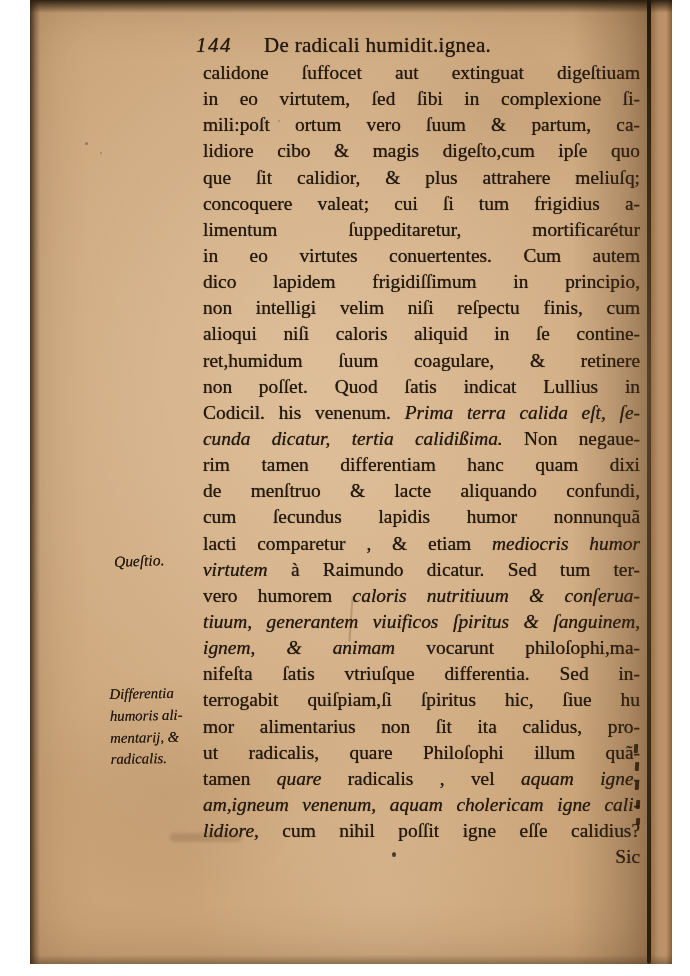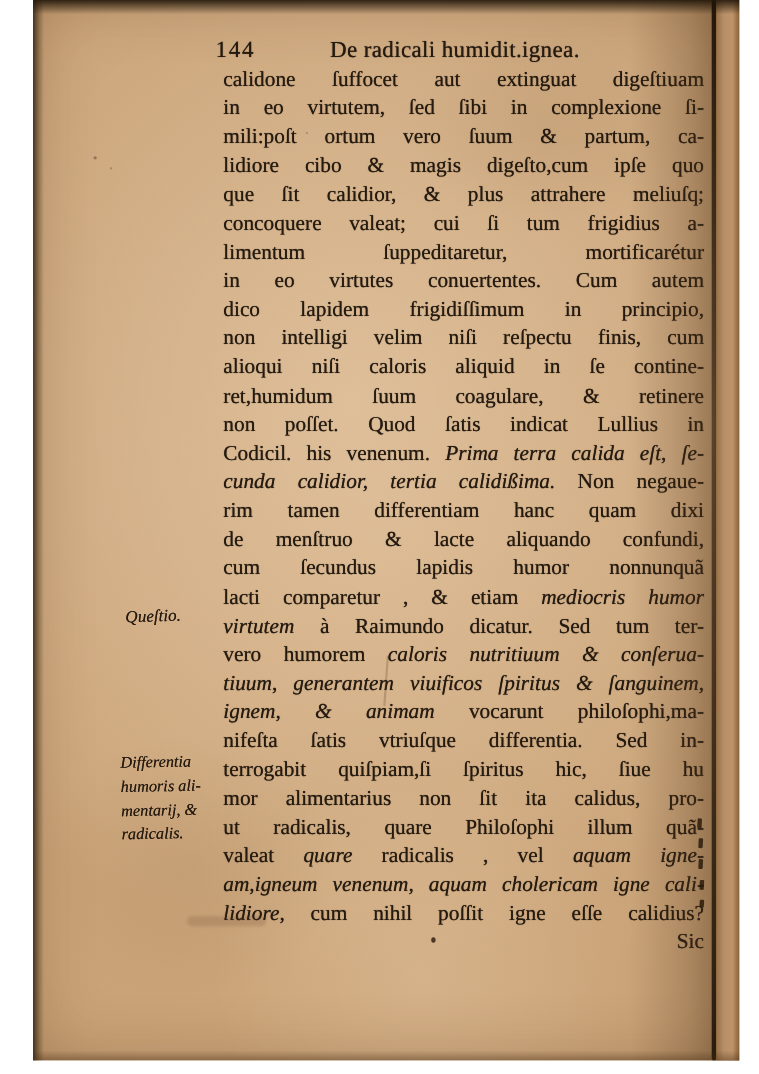--- a/index.html
+++ b/index.html
@@ -28,22 +28,22 @@
   .page-edge-strip{position:absolute;right:0;top:0;width:22px;height:100%;
     background:linear-gradient(90deg,#946c41,#b78f69 38%,#bf9368 72%,#8a6238);}
   .crease{position:absolute;right:21px;top:0;width:4px;height:100%;
     background:linear-gradient(rgba(24,14,4,.9),rgba(24,14,4,.5) 40%,rgba(24,14,4,.85));
     filter:blur(.6px);border-radius:2px;}
   .header{
     position:absolute;left:166px;top:33px;width:442px;
     font-size:21px;color:var(--ink,#241a10);
     text-shadow:0 0 .8px rgba(36,26,16,.95);white-space:nowrap;
   }
-  .header .num{letter-spacing:1.5px;}
-  .header .title{margin-left:68px;letter-spacing:.3px;}
+  .header .num{letter-spacing:1.5px;font-style:italic;}
+  .header .title{margin-left:32px;letter-spacing:.3px;}
   .body-text{
     position:absolute;left:173px;top:60px;width:437px;
     font-size:19.4px;line-height:26.15px;color:var(--ink,#241a10);
     text-shadow:0 0 .75px rgba(36,26,16,.92);
   }
   .line{text-align:justify;text-align-last:justify;text-justify:inter-word;height:26.15px;}
   .line .it{font-style:italic;}
   .catchword{text-align:right;height:26.15px;}
   .margin-note-q{
     position:absolute;left:84px;top:552px;font-style:italic;font-size:15.5px;
@@ -95,34 +95,34 @@
         <div class="line"><span>que ſit calidior, &amp; plus attrahere meliuſq;</span></div>
         <div class="line"><span>concoquere valeat; cui ſi tum frigidius a-</span></div>
         <div class="line"><span>limentum ſuppeditaretur, mortificarétur</span></div>
         <div class="line"><span>in eo virtutes conuertentes. Cum autem</span></div>
         <div class="line"><span>dico lapidem frigidiſſimum in principio,</span></div>
         <div class="line"><span>non intelligi velim niſi reſpectu finis, cum</span></div>
         <div class="line"><span>alioqui niſi caloris aliquid in ſe contine-</span></div>
         <div class="line"><span>ret,humidum ſuum coagulare, &amp; retinere</span></div>
         <div class="line"><span>non poſſet. Quod ſatis indicat Lullius in</span></div>
         <div class="line"><span>Codicil. his venenum. </span><span class="it">Prima terra calida eſt, ſe-</span></div>
-        <div class="line"><span class="it">cunda calidior, tertia calidißima.</span><span> Non negaue-</span></div>
+        <div class="line"><span class="it">cunda dicatur, tertia calidißima.</span><span> Non negaue-</span></div>
         <div class="line"><span>rim tamen differentiam hanc quam dixi</span></div>
         <div class="line"><span>de menſtruo &amp; lacte aliquando confundi,</span></div>
         <div class="line"><span>cum ſecundus lapidis humor nonnunquã</span></div>
         <div class="line"><span>lacti comparetur , &amp; etiam </span><span class="it">mediocris humor</span></div>
         <div class="line"><span class="it">virtutem</span><span> à Raimundo dicatur. Sed tum ter-</span></div>
         <div class="line"><span>vero humorem </span><span class="it">caloris nutritiuum &amp; conſerua-</span></div>
         <div class="line"><span class="it">tiuum, generantem viuificos ſpiritus &amp; ſanguinem,</span></div>
         <div class="line"><span class="it">ignem, &amp; animam</span><span> vocarunt philoſophi,ma-</span></div>
         <div class="line"><span>nifeſta ſatis vtriuſque differentia. Sed in-</span></div>
         <div class="line"><span>terrogabit quiſpiam,ſi ſpiritus hic, ſiue hu</span></div>
         <div class="line"><span>mor alimentarius non ſit ita calidus, pro-</span></div>
         <div class="line"><span>ut radicalis, quare Philoſophi illum quã-</span></div>
-        <div class="line"><span>valeat </span><span class="it">quare</span><span> radicalis , vel </span><span class="it">aquam igne-</span></div>
+        <div class="line"><span>tamen </span><span class="it">quare</span><span> radicalis , vel </span><span class="it">aquam igne-</span></div>
         <div class="line"><span class="it">am,igneum venenum, aquam cholericam igne cali-</span></div>
         <div class="line"><span class="it">lidiore,</span><span> cum nihil poſſit igne eſſe calidius?</span></div>
       </div>
     <div class="catchword">Sic</div>
   </div>
 
   <div class="speck sp1"></div>
   <div class="speck sp2"></div>
   <div class="speck sp3"></div>
   <div class="speck sp4"></div>

